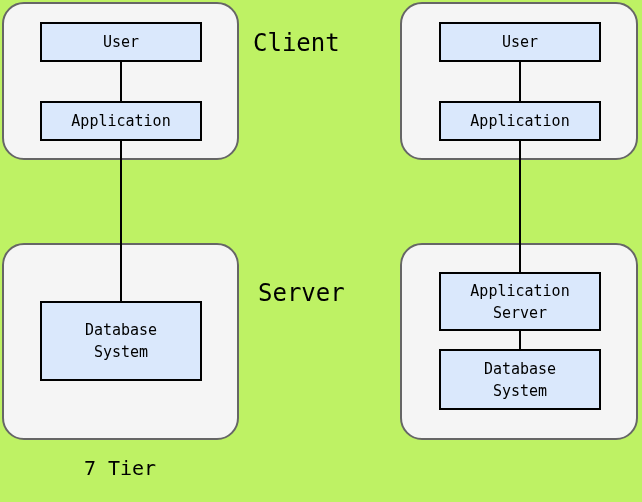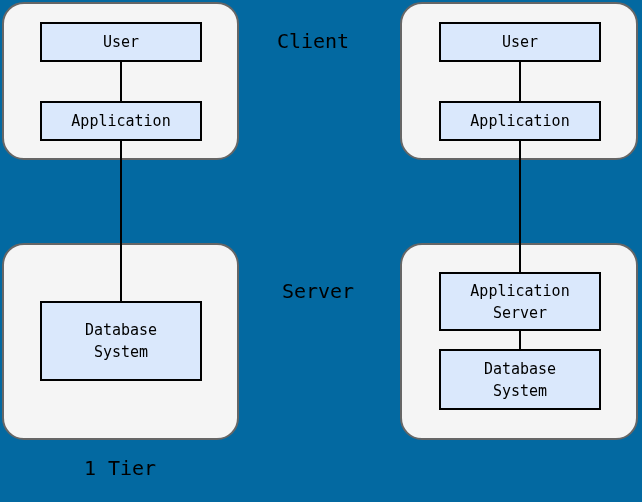--- a/index.html
+++ b/index.html
@@ -5,21 +5,21 @@
   * { margin: 0; padding: 0; box-sizing: border-box; }
   html, body { background: #ffffff; }
   body {
     font-family: "DejaVu Sans Mono", "Liberation Mono", monospace;
     color: #000000;
   }
   .canvas {
     position: relative;
     width: 642px;
     height: 502px;
-    background: #0369a1;
+    background: #bef264;
     overflow: hidden;
   }
   .container-rect {
     position: absolute;
     background: #f5f5f5;
     border: 2px solid #666666;
     border-radius: 22px;
   }
   .client-left  { left: 2px;   top: 2px;   width: 237px; height: 158px; }
   .server-left  { left: 2px;   top: 243px; width: 237px; height: 197px; }
@@ -52,23 +52,23 @@
   .l-user     { left: 40px;  top: 22px;  width: 162px; height: 40px; }
   .l-app      { left: 40px;  top: 101px; width: 162px; height: 40px; }
   .l-db       { left: 40px;  top: 301px; width: 162px; height: 80px; }
   .r-user     { left: 439px; top: 22px;  width: 162px; height: 40px; }
   .r-app      { left: 439px; top: 101px; width: 162px; height: 40px; }
   .r-appsrv   { left: 439px; top: 272px; width: 162px; height: 59px; }
   .r-db       { left: 439px; top: 349px; width: 162px; height: 61px; }
 
   .zone-label {
     position: absolute;
-    font-size: 20px;
+    font-size: 24px;
     width: 120px;
-    text-align: center;
+    text-align: left;
   }
   .zone-client { left: 253px; top: 29px; }
   .zone-server { left: 258px; top: 279px; }
 
   .caption {
     position: absolute;
     font-size: 20px;
     width: 180px;
     text-align: center;
   }
@@ -99,15 +99,15 @@
   <div class="node r-user">User</div>
   <div class="node r-app">Application</div>
   <div class="node r-appsrv">Application
 Server</div>
   <div class="node r-db">Database
 System</div>
 
   <div class="zone-label zone-client">Client</div>
   <div class="zone-label zone-server">Server</div>
 
-  <div class="caption caption-left">1 Tier</div>
+  <div class="caption caption-left">7 Tier</div>
 
 </div>
 
 </body></html>

